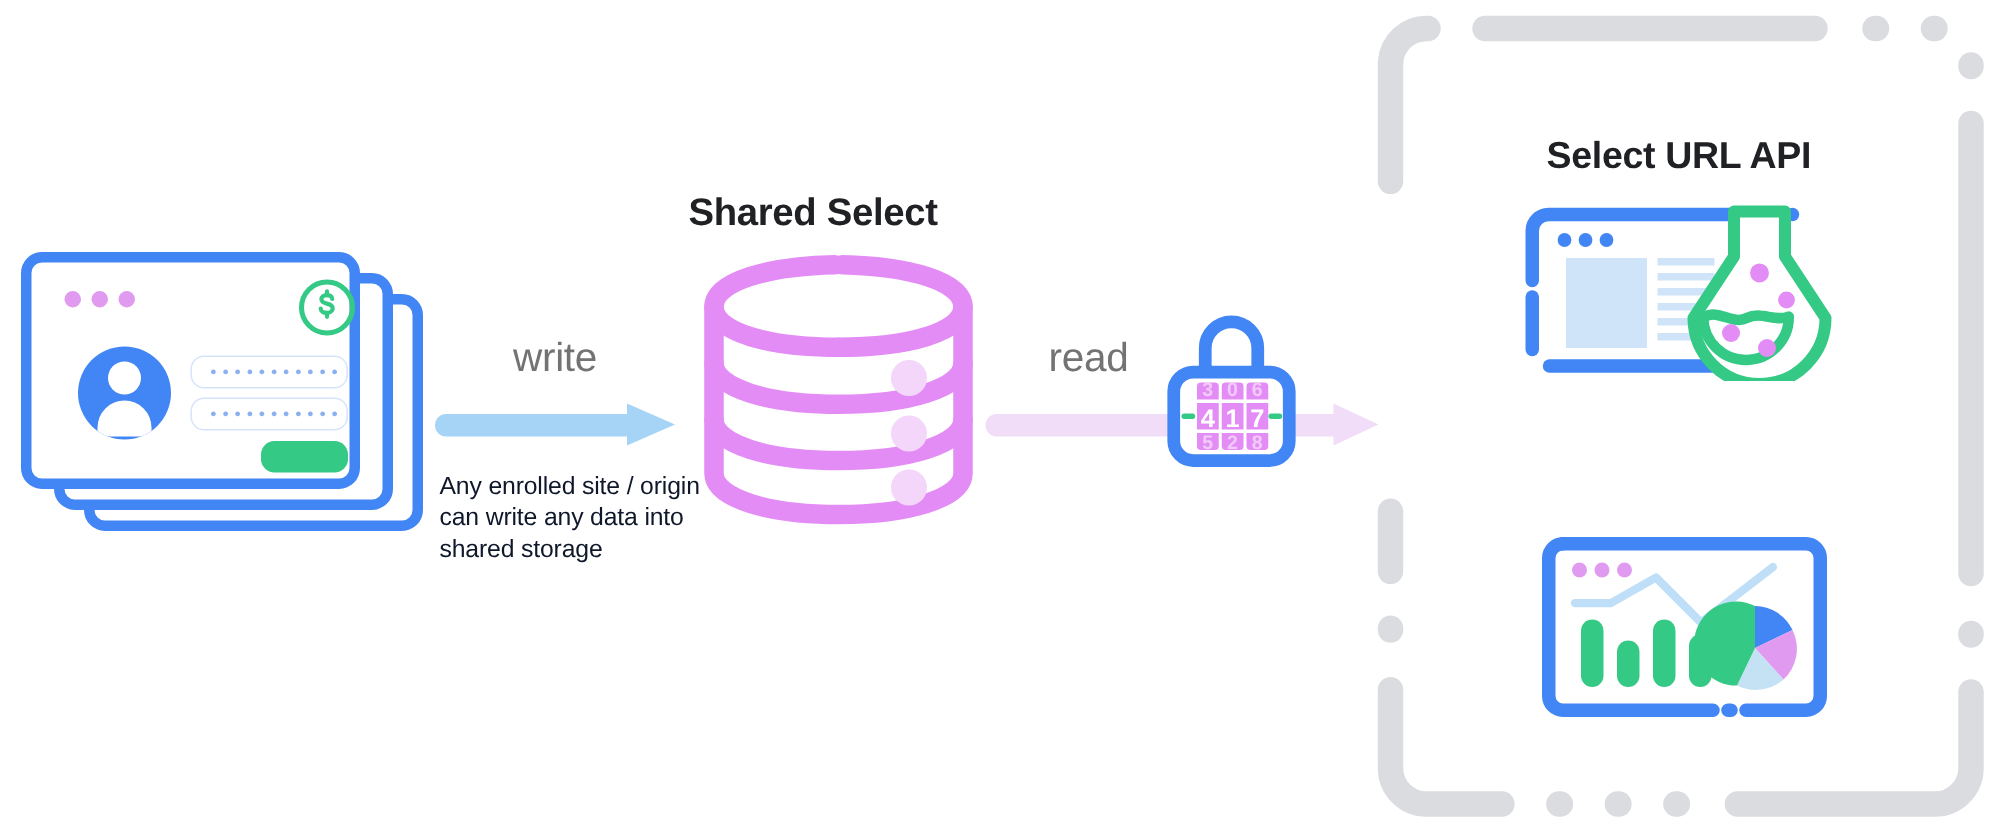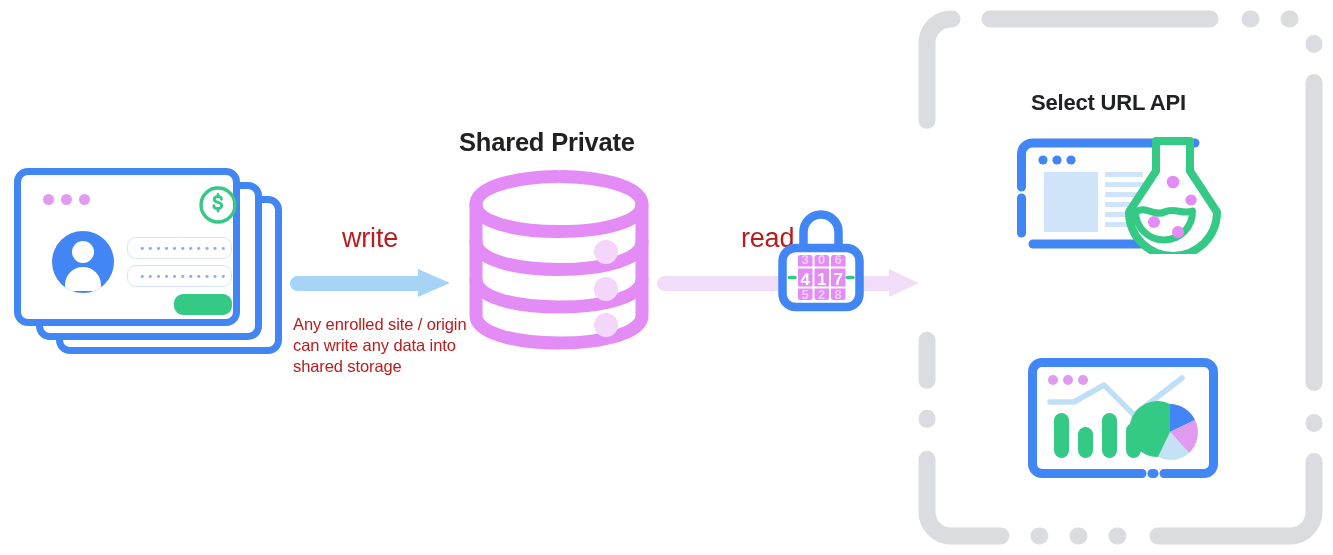--- a/index.html
+++ b/index.html
@@ -13,28 +13,28 @@
 
   
   .heading{
     font-weight:700;
     letter-spacing:-0.2px;
     color:#202124;
     white-space:nowrap;
   }
   .arrow-label{
     font-size:27px;
-    color:#b91c1c;
+    color:#737373;
     white-space:nowrap;
     letter-spacing:-0.2px;
   }
   .caption{
     font-size:16.5px;
     line-height:21px;
-    color:#b91c1c;
+    color:#0f172a;
     letter-spacing:-0.1px;
   }
 
   
   .card{
     position:absolute;
     border:7px solid #4285F4;
     border-radius:14px;
     background:#ffffff;
     box-sizing:border-box;
@@ -70,21 +70,21 @@
   }
   .avatar .body{
     position:absolute;background:#fff;border-radius:22px 22px 0 0;
     width:36px;height:24px;left:50%;transform:translateX(-50%);top:36px;
   }
 
   
   .arrow-shaft{position:absolute;border-radius:20px;}
   .arrow-head{position:absolute;width:0;height:0;border-style:solid;}
 
-  .apiTitle{font-size:22px;}
+  .apiTitle{font-size:25px;}
   .storageTitle{font-size:25.5px;}
 </style>
 </head>
 <body>
 
 <div class="stage">
 
   <div class="abs" style="left:14px;top:168px;width:270px;height:190px;">
 
     <div class="card" style="left:42px;top:28px;width:226px;height:158px;"></div>
@@ -120,21 +120,21 @@
   </div>
 
   <div class="abs" style="left:290px;top:268px;width:175px;height:30px;">
     <div class="arrow-shaft" style="left:0;top:8px;width:140px;height:15px;background:#A6D4F7;"></div>
     <div class="arrow-head" style="left:128px;top:1px;border-width:14.5px 0 14.5px 32px;
                 border-color:transparent transparent transparent #A6D4F7;"></div>
   </div>
   <div class="abs arrow-label" style="left:342px;top:223px;">write</div>
   <div class="abs caption" style="left:293px;top:314px;width:175px;">Any enrolled site / origin can write any data into shared storage</div>
 
-  <div class="abs heading storageTitle" style="left:459px;top:128px;">Shared Private</div>
+  <div class="abs heading storageTitle" style="left:459px;top:128px;">Shared Select</div>
 
   <svg class="abs" style="left:466px;top:166px;" width="186" height="188" viewBox="0 0 186 188">
     <g fill="none" stroke="#E48CF5" stroke-width="13" stroke-linecap="round">
 
       <path d="M95.5 10.5 C140 11.5 176 21.5 176 38.5 C176 55.5 139 65.5 93 65.5"></path>
       <path d="M90.5 10.5 C46 11.5 10 21.5 10 38.5 C10 55.5 47 65.5 93 65.5"></path>
 
       <path d="M10 38.5 V149.5 C10 166.5 47 177 93 177 C139 177 176 166.5 176 149.5 V38.5"></path>
 
       <path d="M10 76 C10 93 47 103.5 93 103.5 C139 103.5 176 93 176 76"></path>
@@ -143,21 +143,21 @@
     <circle cx="140" cy="86" r="12" fill="#F3D6FA"></circle>
     <circle cx="140" cy="123" r="12" fill="#F3D6FA"></circle>
     <circle cx="140" cy="159" r="12" fill="#F3D6FA"></circle>
   </svg>
 
   <div class="abs" style="left:657px;top:268px;width:270px;height:30px;">
     <div class="arrow-shaft" style="left:0;top:8px;width:240px;height:15px;background:#F2DDF8;"></div>
     <div class="arrow-head" style="left:232px;top:1px;border-width:14.5px 0 14.5px 30px;
                 border-color:transparent transparent transparent #F2DDF8;"></div>
   </div>
-  <div class="abs arrow-label" style="left:699px;top:223px;margin-left:42px;">read</div>
+  <div class="abs arrow-label" style="left:699px;top:223px;">read</div>
 
   <div class="abs" style="left:778px;top:203px;width:86px;height:109px;">
     <svg width="86" height="109" viewBox="0 0 86 109">
 
       <path d="M25.5 48 V29 A17.5 17.5 0 0 1 60.5 29 V48" fill="none" stroke="#4285F4" stroke-width="8.5" stroke-linecap="round"></path>
 
       <rect x="4.5" y="45" width="77" height="59" rx="13" fill="#fff" stroke="#4285F4" stroke-width="8.5"></rect>
 
       <g fill="#E48CF5">
         <rect x="20" y="52" width="14.5" height="45" rx="2.5"></rect>

